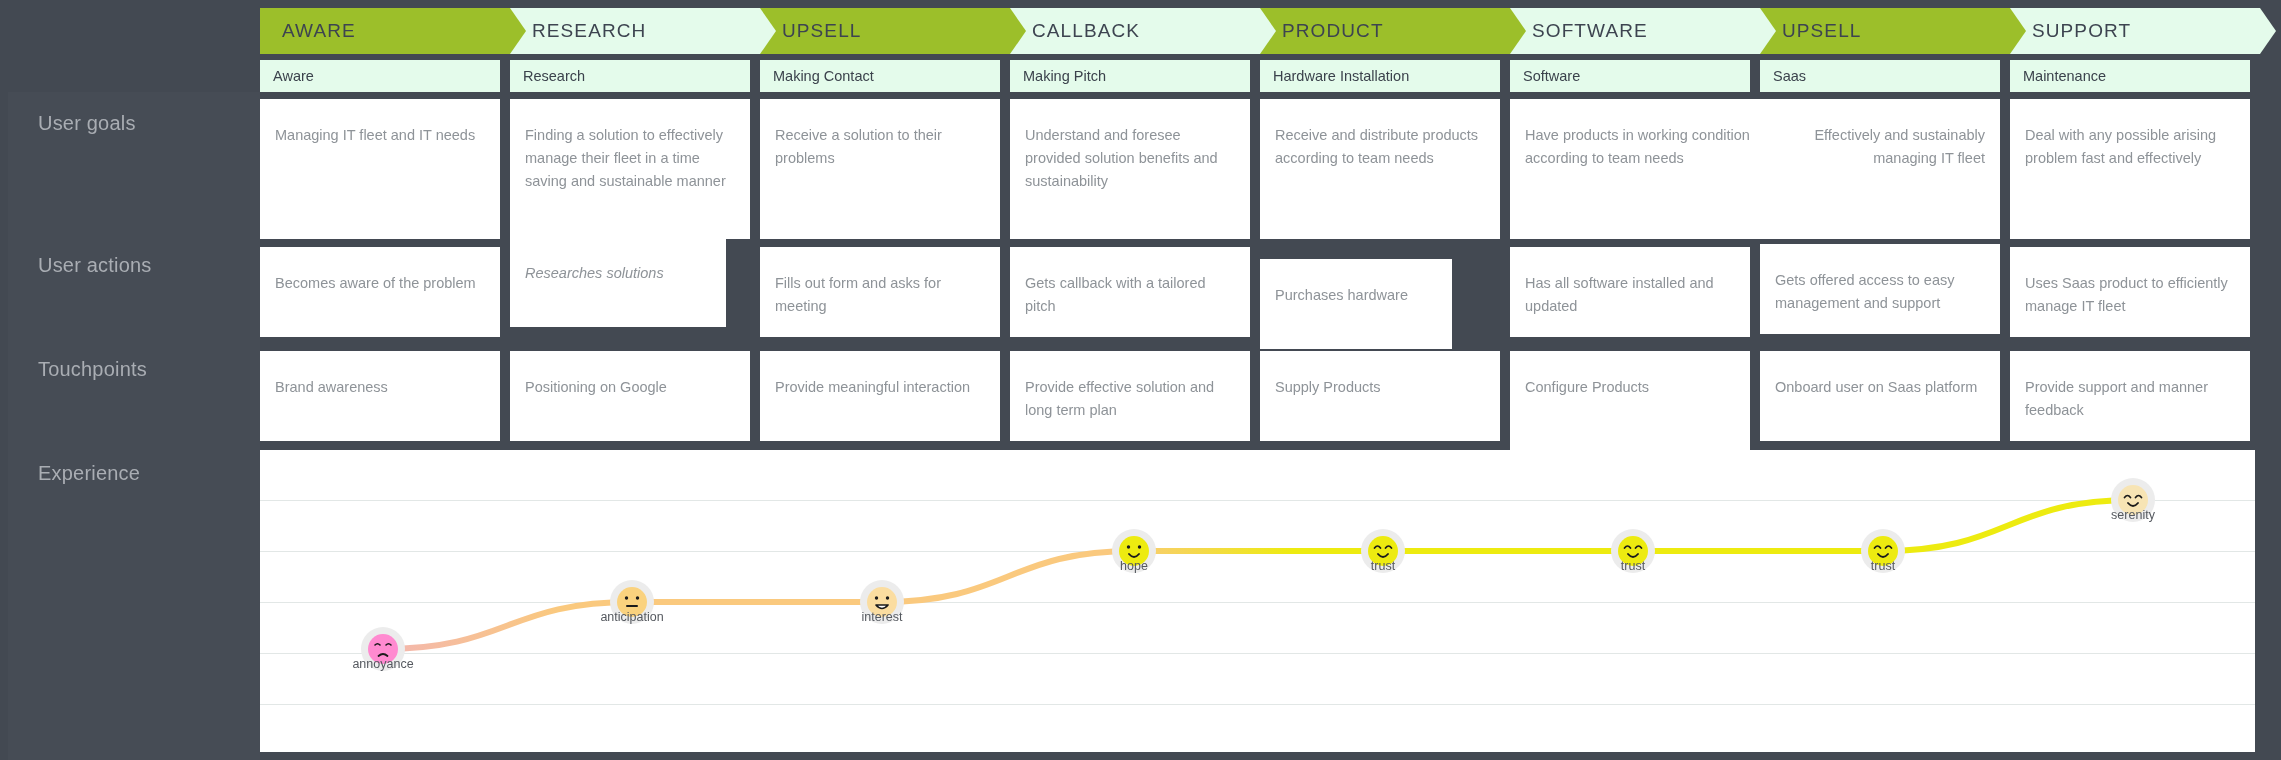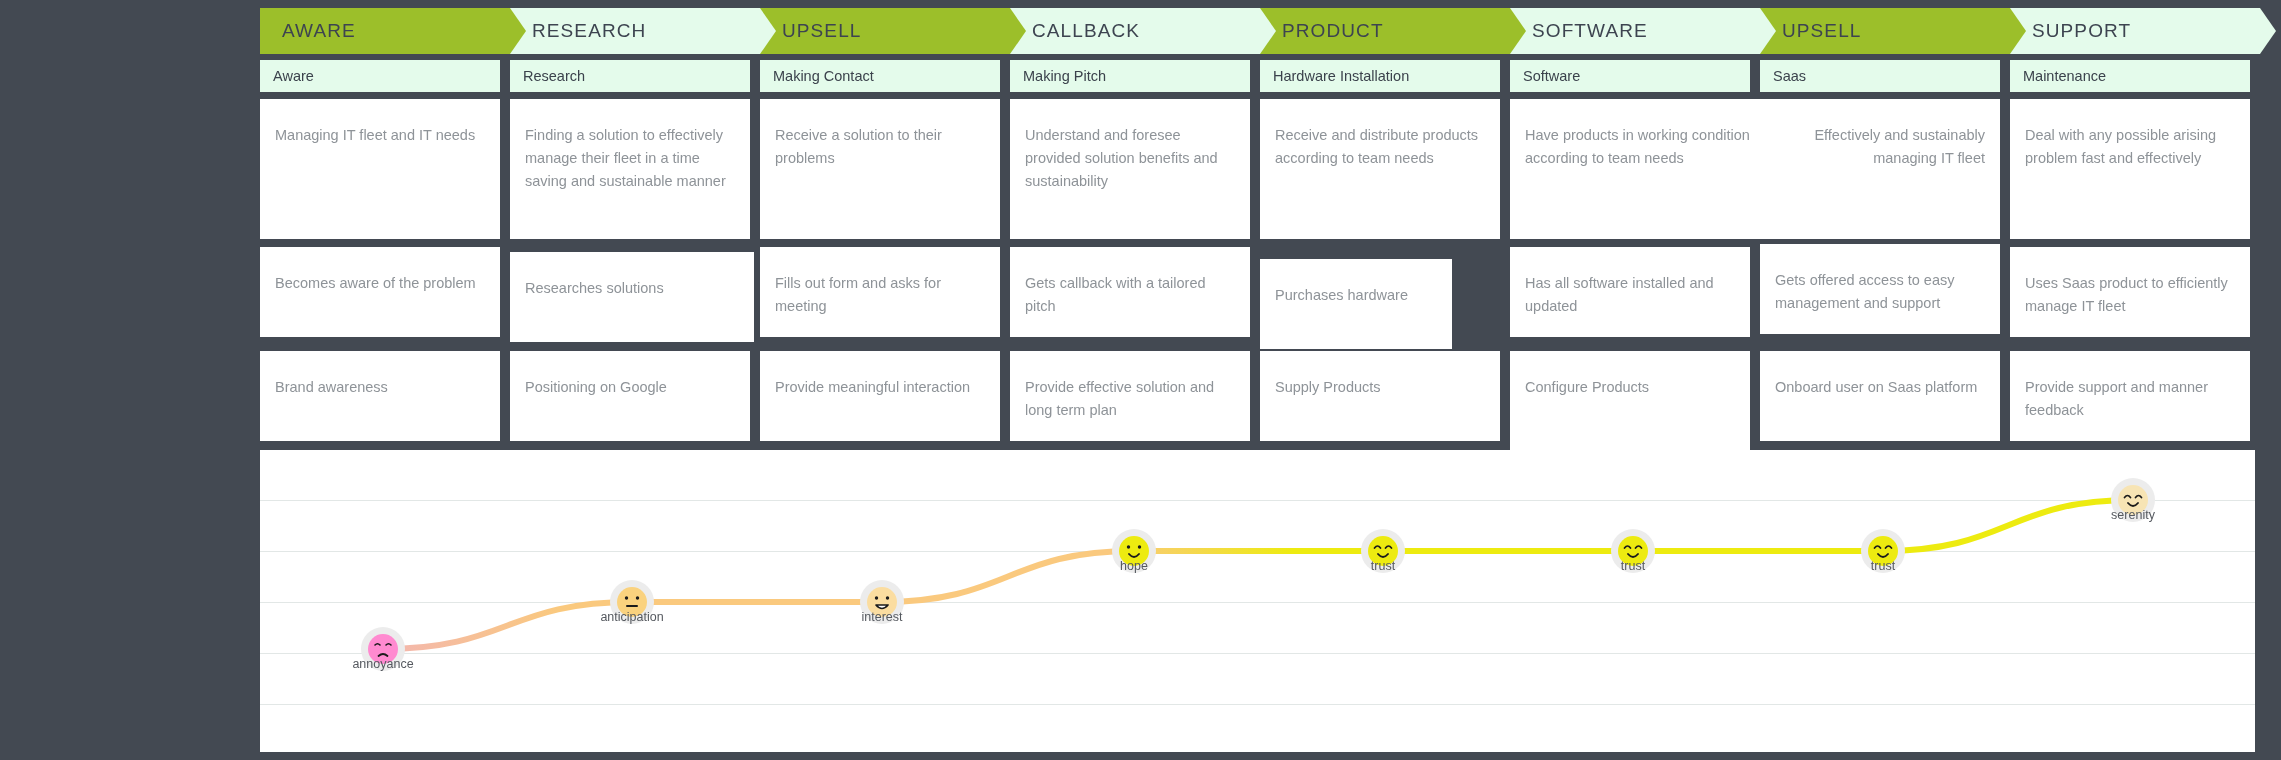--- a/index.html
+++ b/index.html
@@ -111,20 +111,27 @@
     font-size: 12.5px;
     color: #55595F;
     white-space: nowrap;
   }
 </style>
 </head>
 <body>
 
 <div id="board">
 
+  <div class="rail">
+    <div class="rail-panel"></div>
+    <div class="rail-label" style="top:112px">User goals</div>
+    <div class="rail-label" style="top:254px">User actions</div>
+    <div class="rail-label" style="top:358px">Touchpoints</div>
+    <div class="rail-label" style="top:462px">Experience</div>
+  </div>
 
   <div class="phases" id="phase-strip">
       <div class="chev olive" style="left: 0px; width: 266px; z-index: 20;">
         <span>AWARE</span>
       </div>
       <div class="chev mint" style="left: 250px; width: 266px; z-index: 19;">
         <span>RESEARCH</span>
       </div>
       <div class="chev olive" style="left: 500px; width: 266px; z-index: 18;">
         <span>UPSELL</span>
@@ -178,21 +185,21 @@
       <div class="cell body" style="left: 510px; top: 99px; width: 240px; height: 140px;"><span>Finding a solution to effectively manage their fleet in a time saving and sustainable manner</span></div>
       <div class="cell body" style="left: 760px; top: 99px; width: 240px; height: 140px;"><span>Receive a solution to their problems</span></div>
       <div class="cell body" style="left: 1010px; top: 99px; width: 240px; height: 140px;"><span>Understand and foresee provided solution benefits and sustainability</span></div>
       <div class="cell body" style="left: 1260px; top: 99px; width: 240px; height: 140px;"><span>Receive and distribute products according to team needs</span></div>
       <div class="cell body" style="left: 1510px; top: 99px; width: 260px; height: 140px;"><span>Have products in working condition according to team needs</span></div>
       <div class="cell body" style="left: 1760px; top: 99px; width: 240px; height: 140px; text-align: right;"><span>Effectively and sustainably managing IT fleet</span></div>
       <div class="cell body" style="left: 2010px; top: 99px; width: 240px; height: 140px;"><span>Deal with any possible arising problem fast and effectively</span></div>
     </div>
   <div id="row-user-actions">
       <div class="cell body" style="left: 260px; top: 247px; width: 240px; height: 90px;"><span>Becomes aware of the problem</span></div>
-      <div class="cell body" style="left: 510px; top: 252px; width: 244px; height: 90px;"><span>Researches solutions</span></div>
+      <div class="cell body" style="left: 510px; top: 237px; width: 216px; height: 90px; font-style: italic;"><span>Researches solutions</span></div>
       <div class="cell body" style="left: 760px; top: 247px; width: 240px; height: 90px;"><span>Fills out form and asks for meeting</span></div>
       <div class="cell body" style="left: 1010px; top: 247px; width: 240px; height: 90px;"><span>Gets callback with a tailored pitch</span></div>
       <div class="cell body" style="left: 1260px; top: 259px; width: 192px; height: 90px;"><span>Purchases hardware</span></div>
       <div class="cell body" style="left: 1510px; top: 247px; width: 240px; height: 90px;"><span>Has all software installed and updated</span></div>
       <div class="cell body" style="left: 1760px; top: 244px; width: 240px; height: 90px;"><span>Gets offered access to easy management and support</span></div>
       <div class="cell body" style="left: 2010px; top: 247px; width: 240px; height: 90px;"><span>Uses Saas product to efficiently manage IT fleet</span></div>
     </div>
   <div id="row-touchpoints">
       <div class="cell body" style="left: 260px; top: 351px; width: 240px; height: 90px;"><span>Brand awareness</span></div>
       <div class="cell body" style="left: 510px; top: 351px; width: 240px; height: 90px;"><span>Positioning on Google</span></div>

